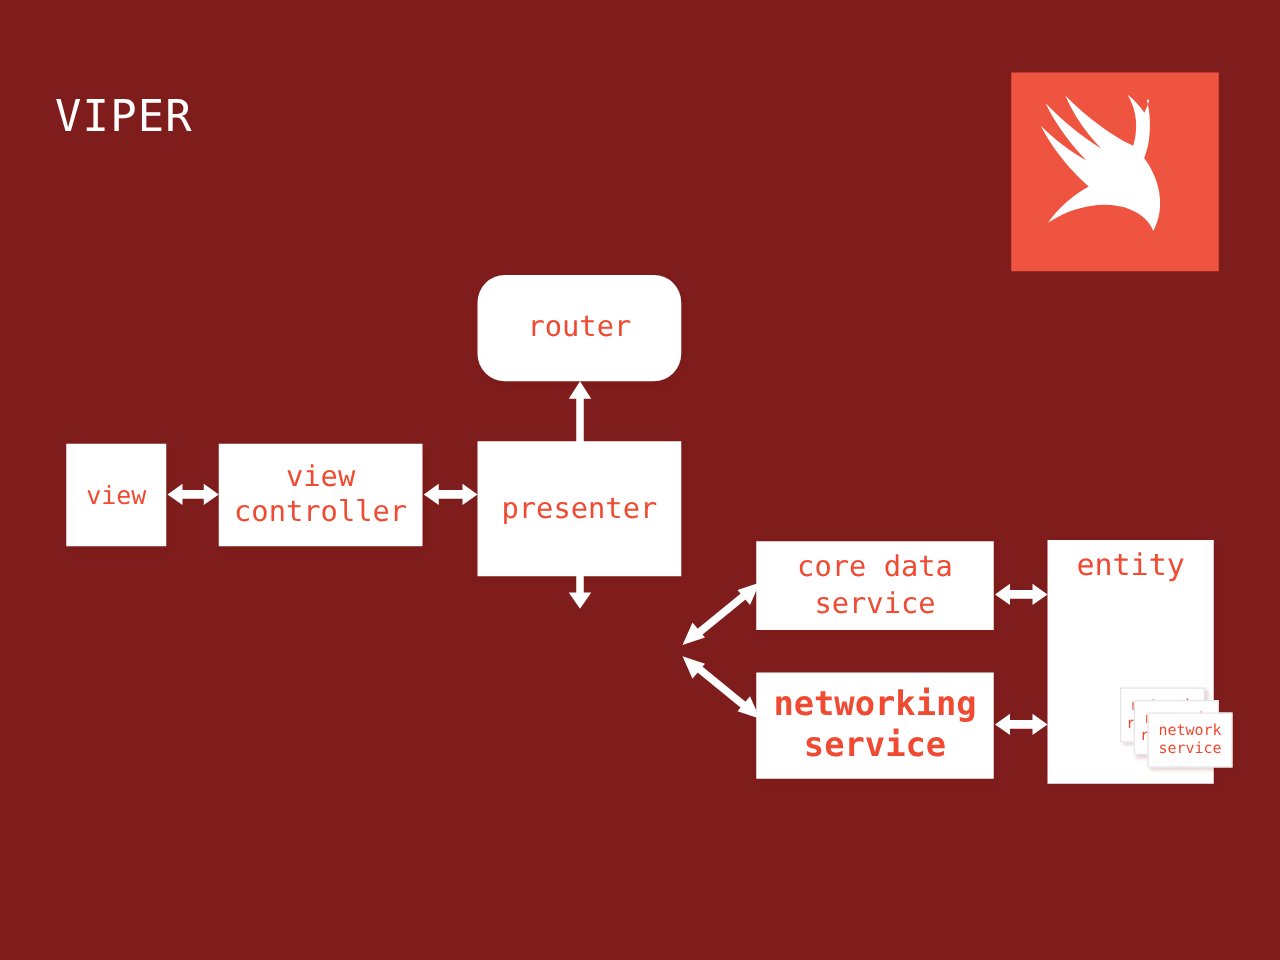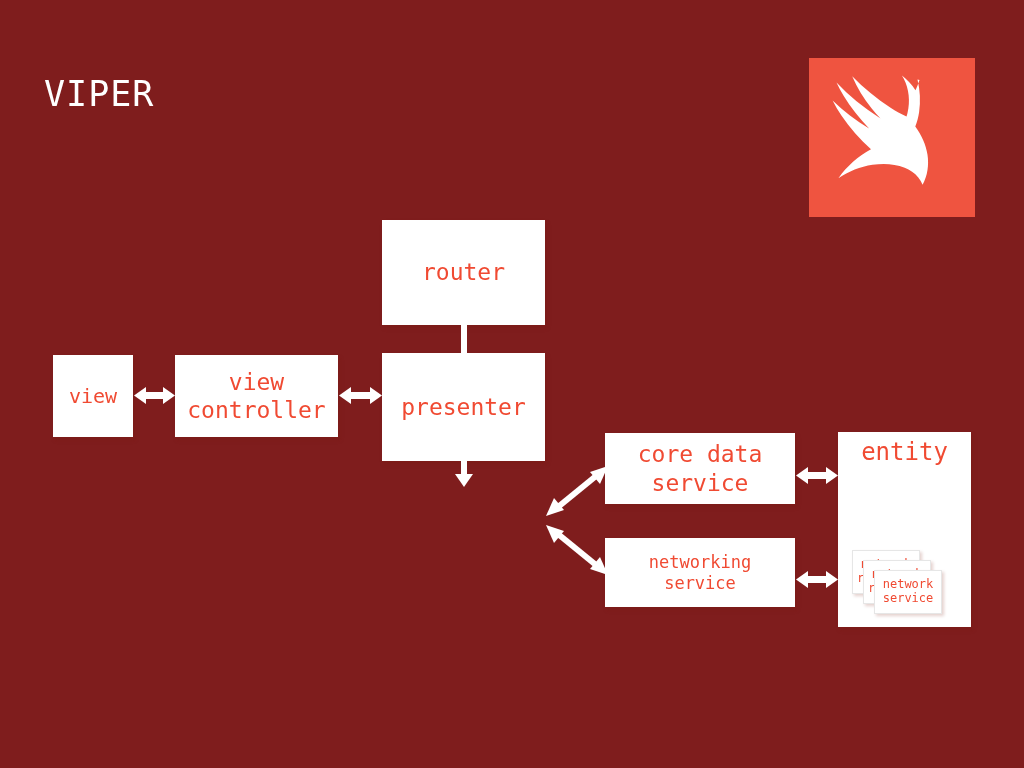--- a/index.html
+++ b/index.html
@@ -67,38 +67,39 @@
     display: flex;
     align-items: center;
     justify-content: center;
     text-align: center;
     color: #f04a32;
     line-height: 1.22;
     box-sizing: border-box;
   }
   .box span { display: block; white-space: pre-line; }
 
-  #box-router       { left: 382px; top: 220px; width: 163px; height: 105px;  font-size: 23px; }
+  #box-router       { left: 382px; top: 220px; width: 163px; height: 85px;  font-size: 23px; border-radius: 22px; }
   #box-view         { left: 53px;  top: 355px; width: 80px;  height: 82px;  font-size: 20px; }
   #box-viewctrl     { left: 175px; top: 355px; width: 163px; height: 82px;  font-size: 23px; }
   #box-presenter    { left: 382px; top: 353px; width: 163px; height: 108px;  font-size: 23px; }
   #box-interactor   { left: 382px; top: 487px; width: 163px; height: 83px;  font-size: 23px; }
   #box-coredata     { left: 605px; top: 433px; width: 190px; height: 71px;  font-size: 23px; }
-  #box-networking   { left: 605px; top: 538px; width: 190px; height: 69px;  font-size: 17px; }
+  #box-networking   { left: 605px; top: 538px; width: 190px; height: 85px;  font-size: 27px; font-weight: bold; }
 
   
   .entity-panel {
     position: absolute;
     left: 838px;
     top: 432px;
     width: 133px;
     height: 195px;
     background: #ffffff;
     box-shadow: 2px 3px 4px rgba(120, 25, 12, 0.25);
     box-sizing: border-box;
+    padding-left: 44px;
   }
   .entity-title {
     position: absolute;
     top: 6px;
     left: 0;
     width: 100%;
     text-align: center;
     font-size: 24px;
     color: #f04a32;
   }

